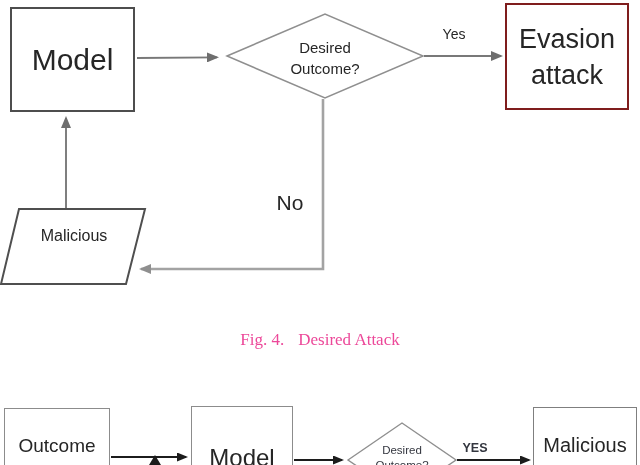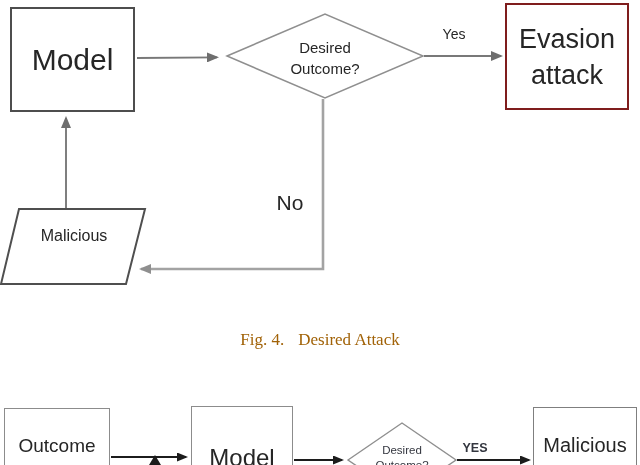--- a/index.html
+++ b/index.html
@@ -59,21 +59,21 @@
     left: 16px; top: 223px; width: 116px;
     font-size: 16px; line-height: 26px; color: #262626;
     white-space: normal;
   }
   
   .caption {
     position: absolute;
     left: 0; top: 330px; width: 640px;
     display: flex; justify-content: center; gap: 14px;
     font-family: "Liberation Serif", "DejaVu Serif", serif;
-    font-size: 17px; color: #a16207;
+    font-size: 17px; color: #ec4899;
   }
   
   .training-box {
     left: 4px; top: 408px; width: 106px; height: 92px;
     border: 1.5px solid #8c8c8c;
     font-size: 19px; color: #262626;
     align-items: flex-start; padding-top: 26px;
   }
   .model2-box {
     left: 191px; top: 406px; width: 102px; height: 92px;

